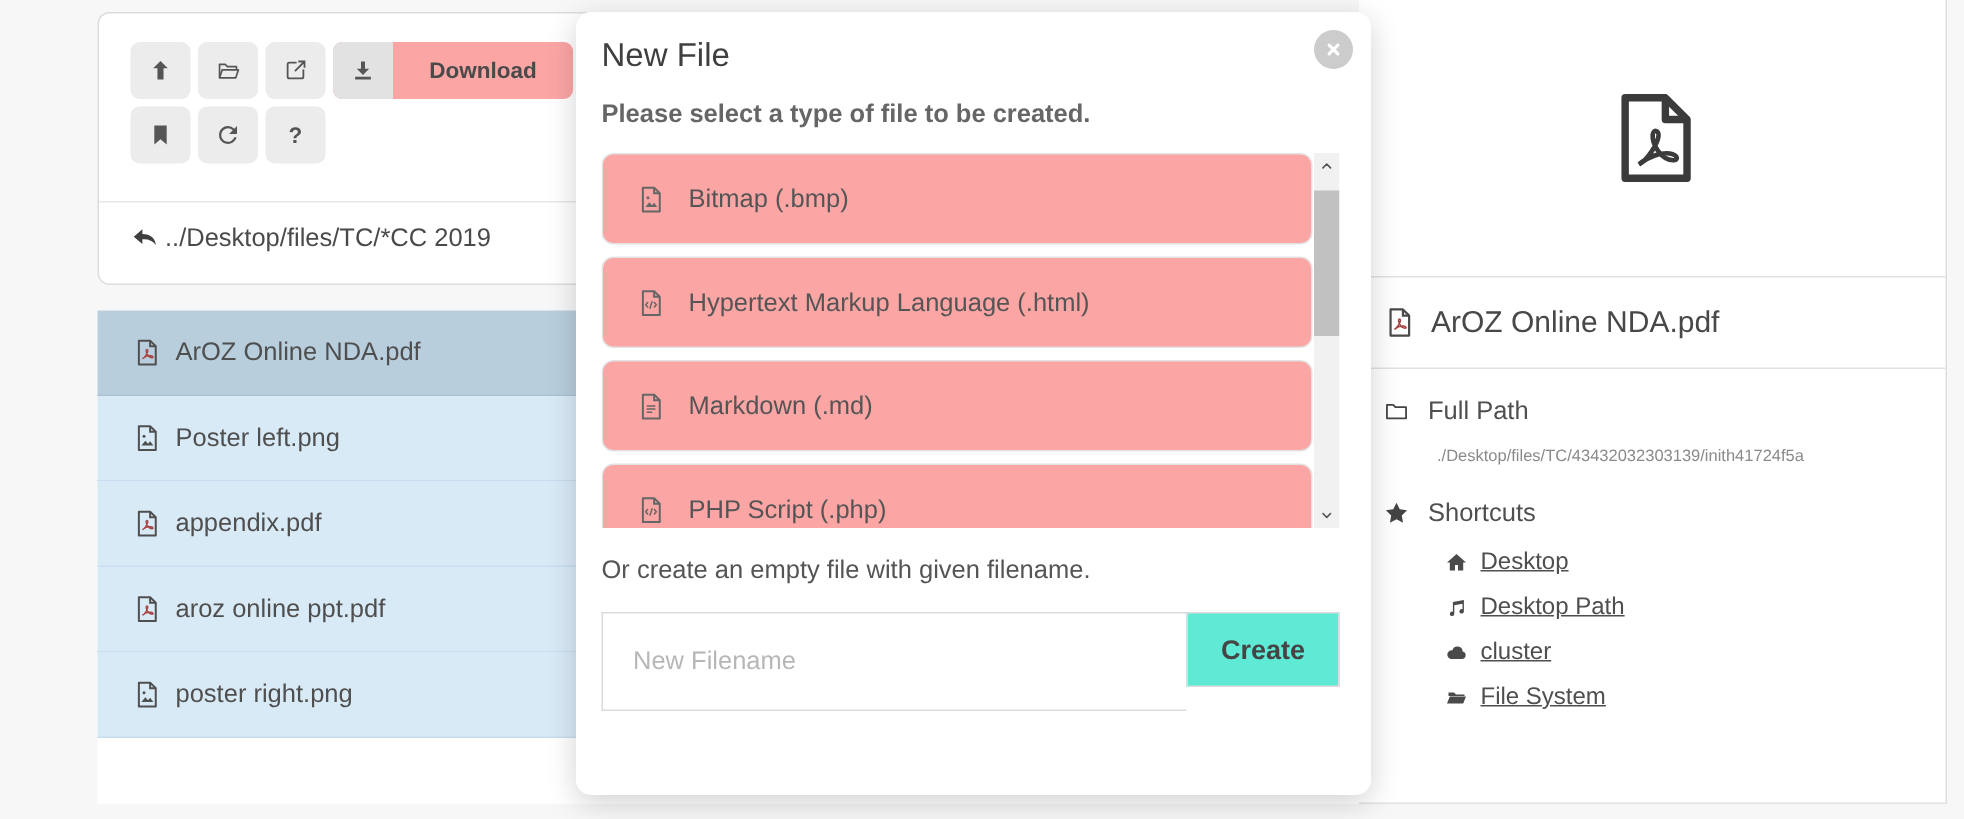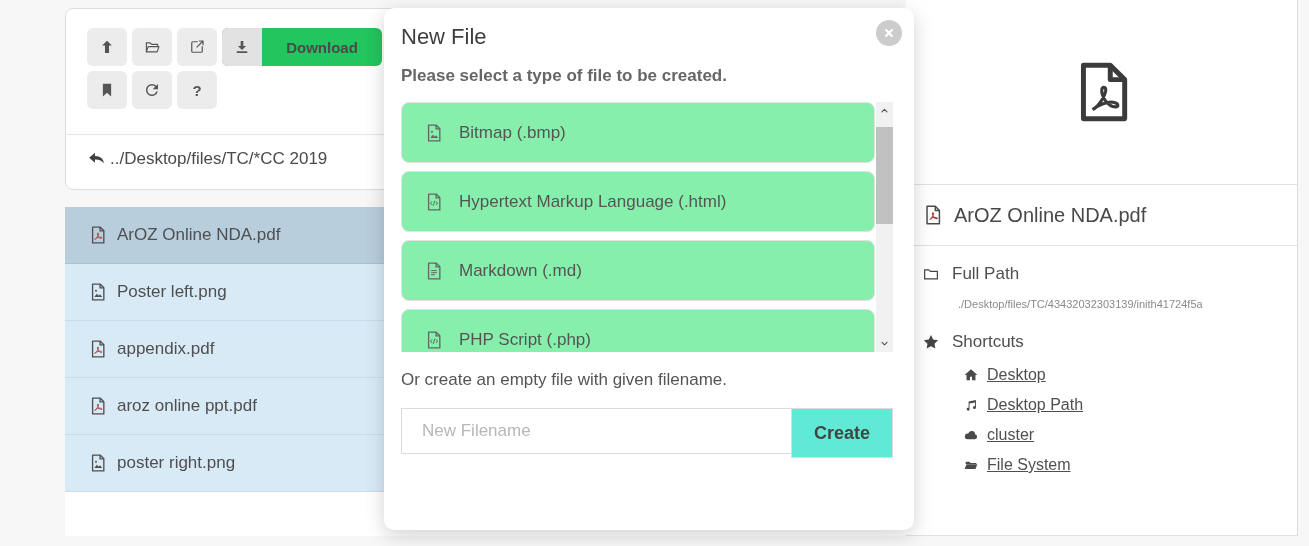--- a/index.html
+++ b/index.html
@@ -11,21 +11,21 @@
   .toolbar-card { position:absolute; left:65px; top:8px; width:841px; height:182px;
     background:#fff; border:1px solid #ddd; border-radius:8px; }
   .tb-row { position:absolute; left:21px; display:flex; gap:5px; }
   .tb-row.r1 { top:19px; }
   .tb-row.r2 { top:62px; }
   .btn { display:flex; align-items:center; justify-content:center; width:40px; height:38px;
     background:#ececec; border:none; border-radius:6px; color:#555; cursor:pointer;
     font-family:"Liberation Sans", sans-serif; }
   .btn svg { width:18px; height:18px; }
   .btn.help { font-size:15px; font-weight:bold; color:#555; }
-  .btn.download { width:160px; padding:0; background:#22c55e; overflow:hidden; justify-content:flex-start; }
+  .btn.download { width:160px; padding:0; background:#fca5a5; overflow:hidden; justify-content:flex-start; }
   .dl-ic { display:flex; align-items:center; justify-content:center; width:40px; height:38px; background:#e2e2e2; }
   .dl-ic svg { width:18px; height:18px; }
   .dl-label { flex:1; text-align:center; font-size:15px; font-weight:bold; color:#4a4a4a; }
   .tb-divider { position:absolute; left:0; top:125px; width:100%; border-top:1px solid #e7e7e7; }
   .breadcrumb { position:absolute; left:21px; top:140px; display:flex; align-items:center; gap:3px;
     font-size:17px; color:#4a4a4a; cursor:pointer; }
   .breadcrumb svg { width:20px; height:20px; color:#3f3f3f; }
 
   
   .file-list { position:absolute; left:65px; top:207px; width:841px; height:329px; background:#fff; }
@@ -55,32 +55,32 @@
   .modal { position:absolute; left:384px; top:8px; width:530px; height:522px; background:#fff;
     border-radius:10px; box-shadow:0 5px 20px rgba(0,0,0,.18); }
   .modal-close { position:absolute; top:12px; right:12px; width:26px; height:26px; border:none; border-radius:50%;
     background:#ccc; display:flex; align-items:center; justify-content:center; cursor:pointer; }
   .modal-close svg { width:14px; height:14px; }
   .m-title { position:absolute; left:17px; top:16px; font-size:22px; color:#3f3f3f; }
   .m-sub { position:absolute; left:17px; top:58px; font-size:17px; color:#666;font-weight:bold; }
   .m-list { position:absolute; left:17px; top:94px; width:492px; height:250px; overflow:hidden; }
   .m-items { position:absolute; left:0; top:0; width:474px; }
   .m-item { display:flex; align-items:center; gap:15px; height:61px; margin-bottom:8px; padding-left:22px;
-    border:1px solid #e2e2e2; border-radius:8px; background:#86efac; font-size:17px; color:#555; cursor:pointer; }
+    border:1px solid #e2e2e2; border-radius:8px; background:#fca5a5; font-size:17px; color:#555; cursor:pointer; }
   .m-item svg { width:20px; height:20px; color:#666; }
   .m-scrollbar { position:absolute; right:0; top:0; width:17px; height:250px; background:#f1f1f1; }
   .sb-btn { position:absolute; left:0; width:17px; height:17px; display:flex; align-items:center; justify-content:center;
     color:#555; cursor:pointer; }
   .sb-btn svg { width:11px; height:11px; }
   .sb-btn.top { top:0; }
   .sb-btn.bottom { bottom:0; }
   .sb-thumb { position:absolute; left:0; top:25px; width:17px; height:97px; background:#c1c1c1; cursor:pointer; }
   .m-hint { position:absolute; left:17px; top:362px; font-size:17px; color:#555; }
   .m-inputrow { position:absolute; left:17px; top:400px; width:492px; height:50px; display:flex; }
-  .m-inputrow input { flex:1; height:46px; border:1px solid #dcdcdc; border-right:none; padding:0 20px;
+  .m-inputrow input { flex:1; height:66px; border:1px solid #dcdcdc; border-right:none; padding:0 20px;
     font-size:17px; color:#8b5cf6; font-family:"Liberation Sans", sans-serif; outline:none; }
   .m-inputrow input::placeholder { color:#b7b7b7; }
   .m-create { width:102px; height:50px; background:#5eead4; border:1px solid #dcdcdc; font-size:18px;
     font-weight:bold; color:#444; cursor:pointer; font-family:"Liberation Sans", sans-serif; }
 </style>
 </head>
 <body>
 
 <svg width="0" height="0" style="position:absolute" aria-hidden="true">
   <defs>

